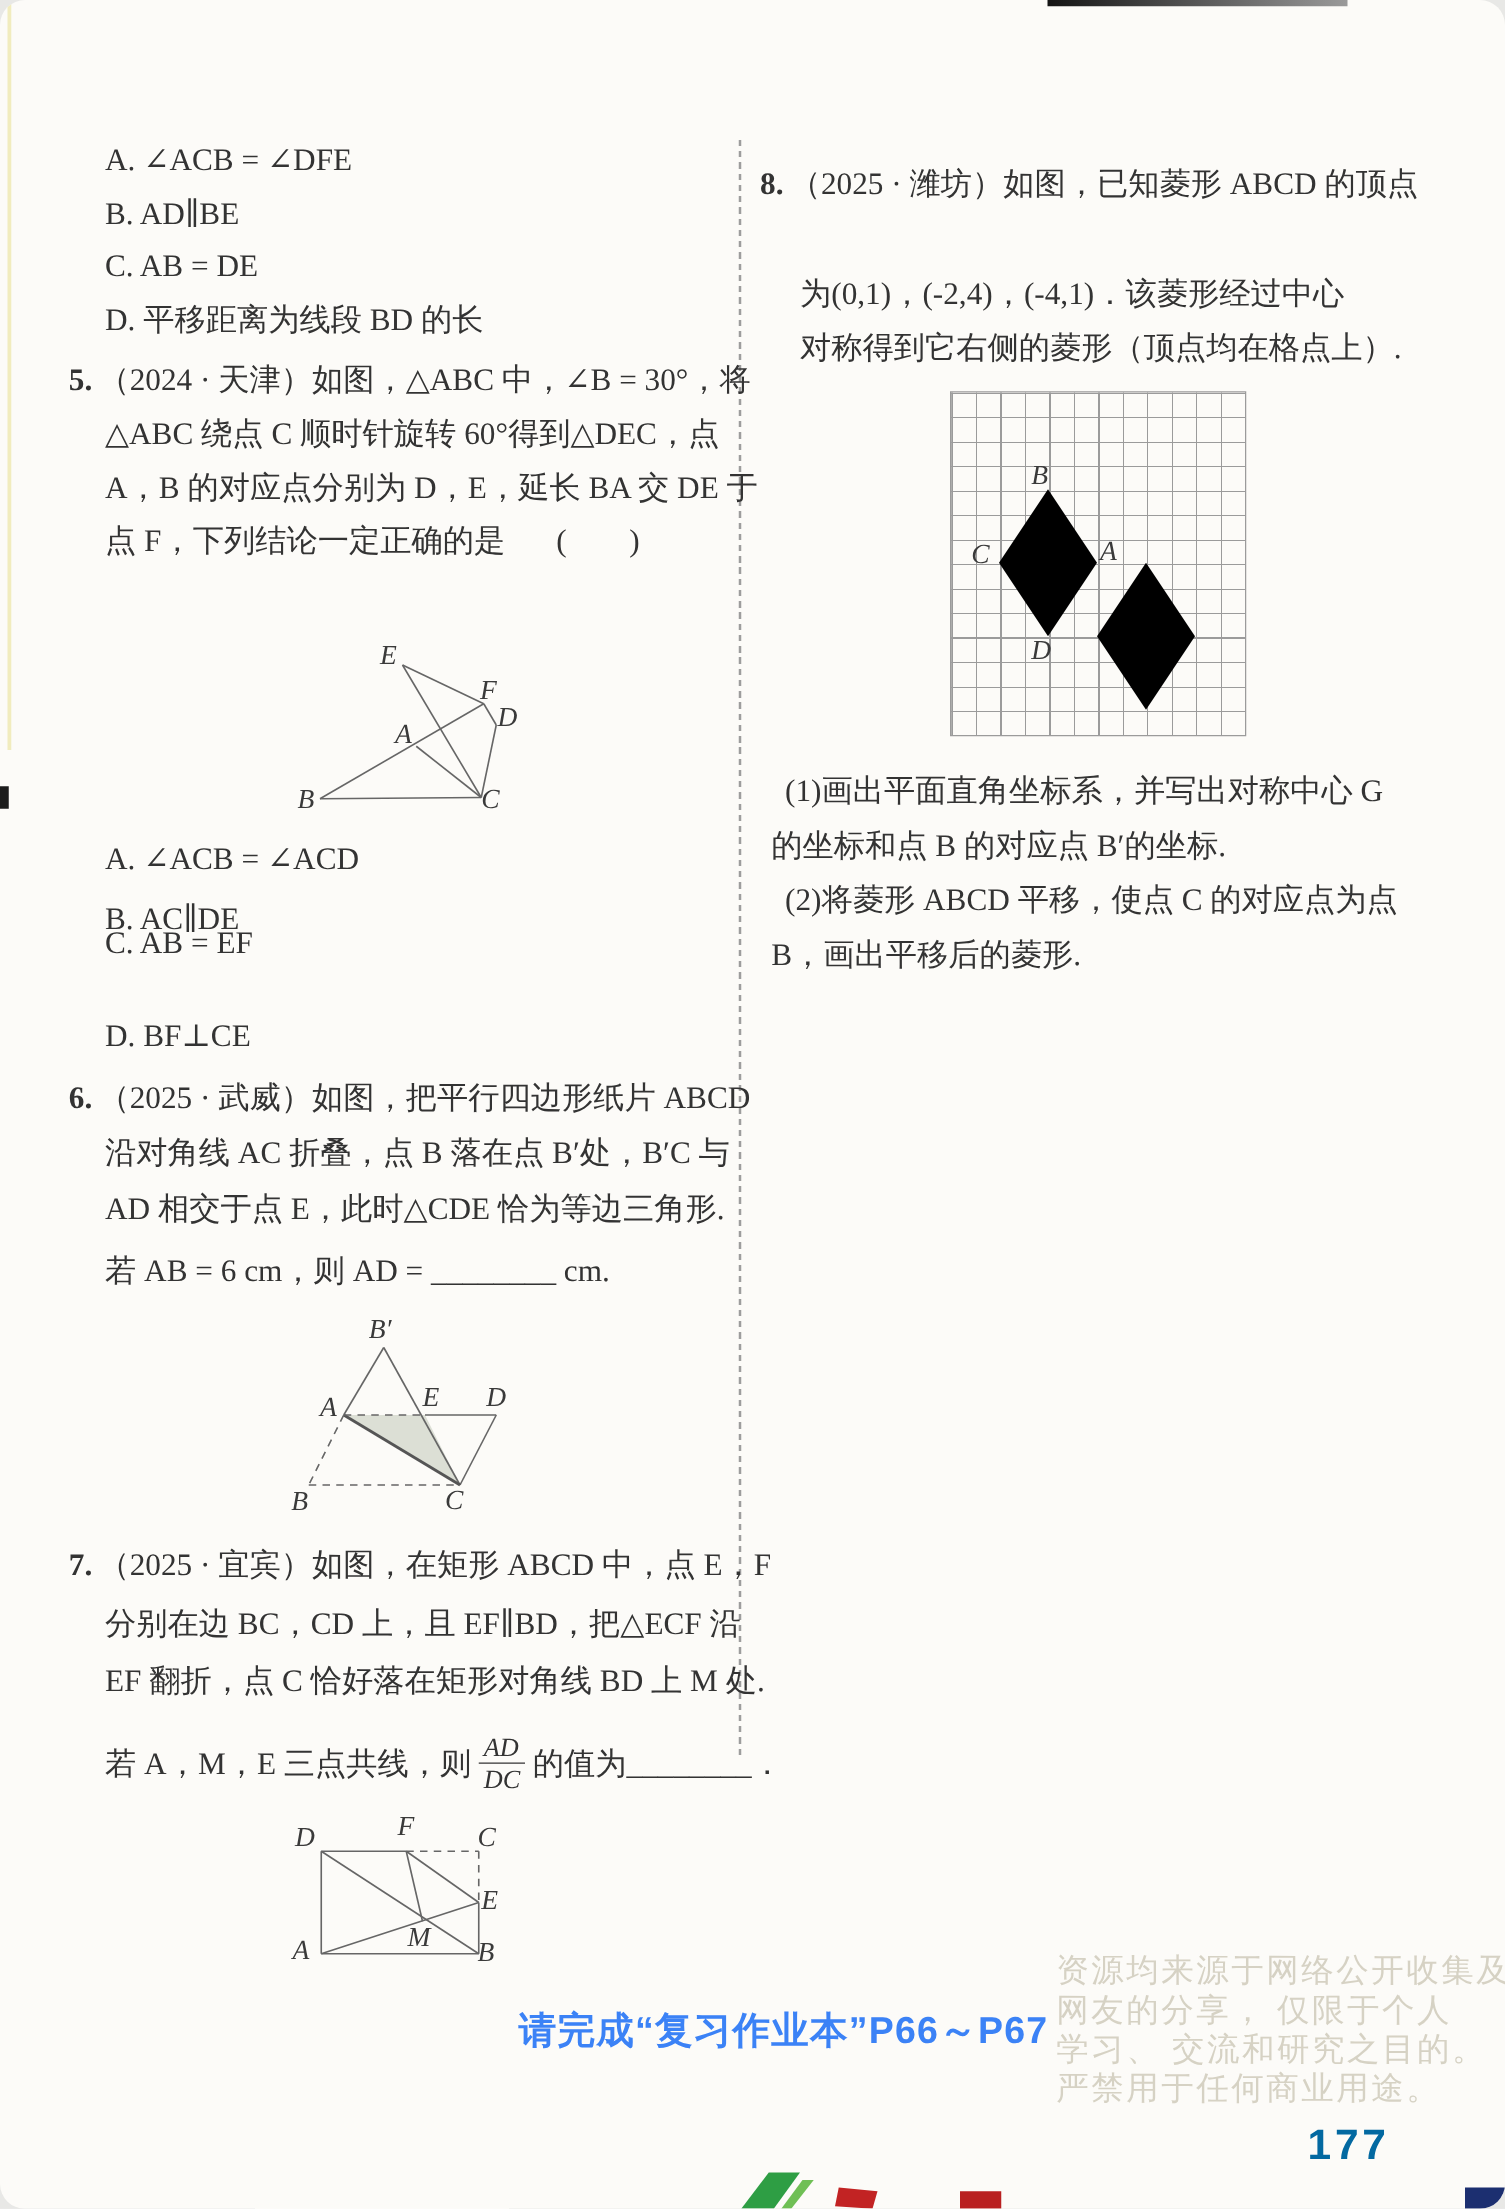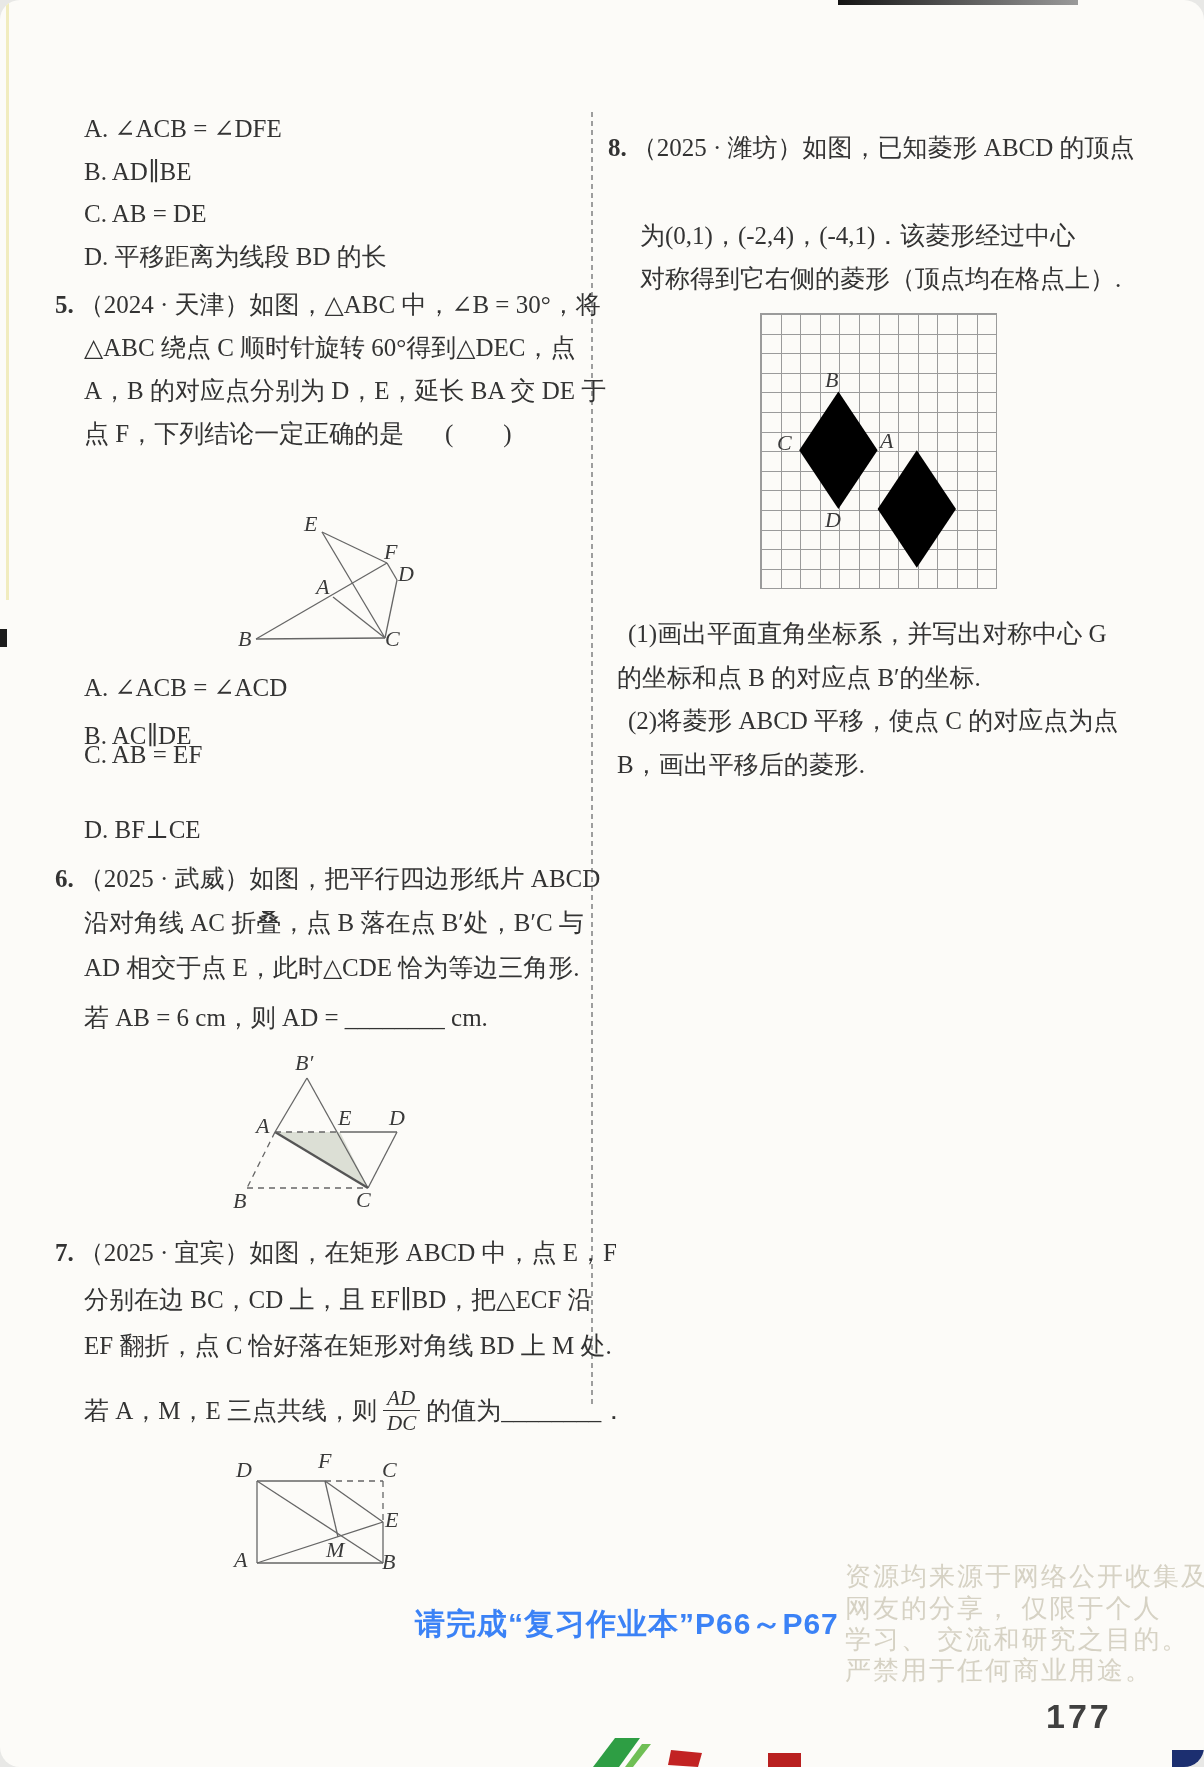--- a/index.html
+++ b/index.html
@@ -34,21 +34,21 @@
   .frac{display:inline-flex; flex-direction:column; margin:0 6px;
         font-style:italic; font-size:21px; line-height:24px;}
   .frac .num{padding:0 4px;}
   .frac .den{border-top:1.6px solid #333; padding:0 4px;}
   #footer-note{position:absolute; left:415px; top:1604px; font-size:30px; font-weight:bold;
         letter-spacing:1px; color:#3b82f6;
         font-family:"Liberation Sans","DejaVu Sans",sans-serif;}
   .wm{position:absolute; left:845px; white-space:nowrap; font-size:26px; line-height:30px;
       color:#d6d2c4; letter-spacing:2px;}
   #page-number{position:absolute; left:1046px; top:1697px; font-size:34px; font-weight:bold;
-      letter-spacing:3px; color:#404040; font-family:"Liberation Sans","DejaVu Sans",sans-serif;}
+      letter-spacing:3px; color:#0369a1; font-family:"Liberation Sans","DejaVu Sans",sans-serif;}
   .logo-shape{position:absolute;}
 </style>
 </head>
 <body>
 
 <div id="page">
 
   <div id="top-bar"></div>
   <div id="left-yellow-line"></div>
   <div id="left-edge-mark"></div>

